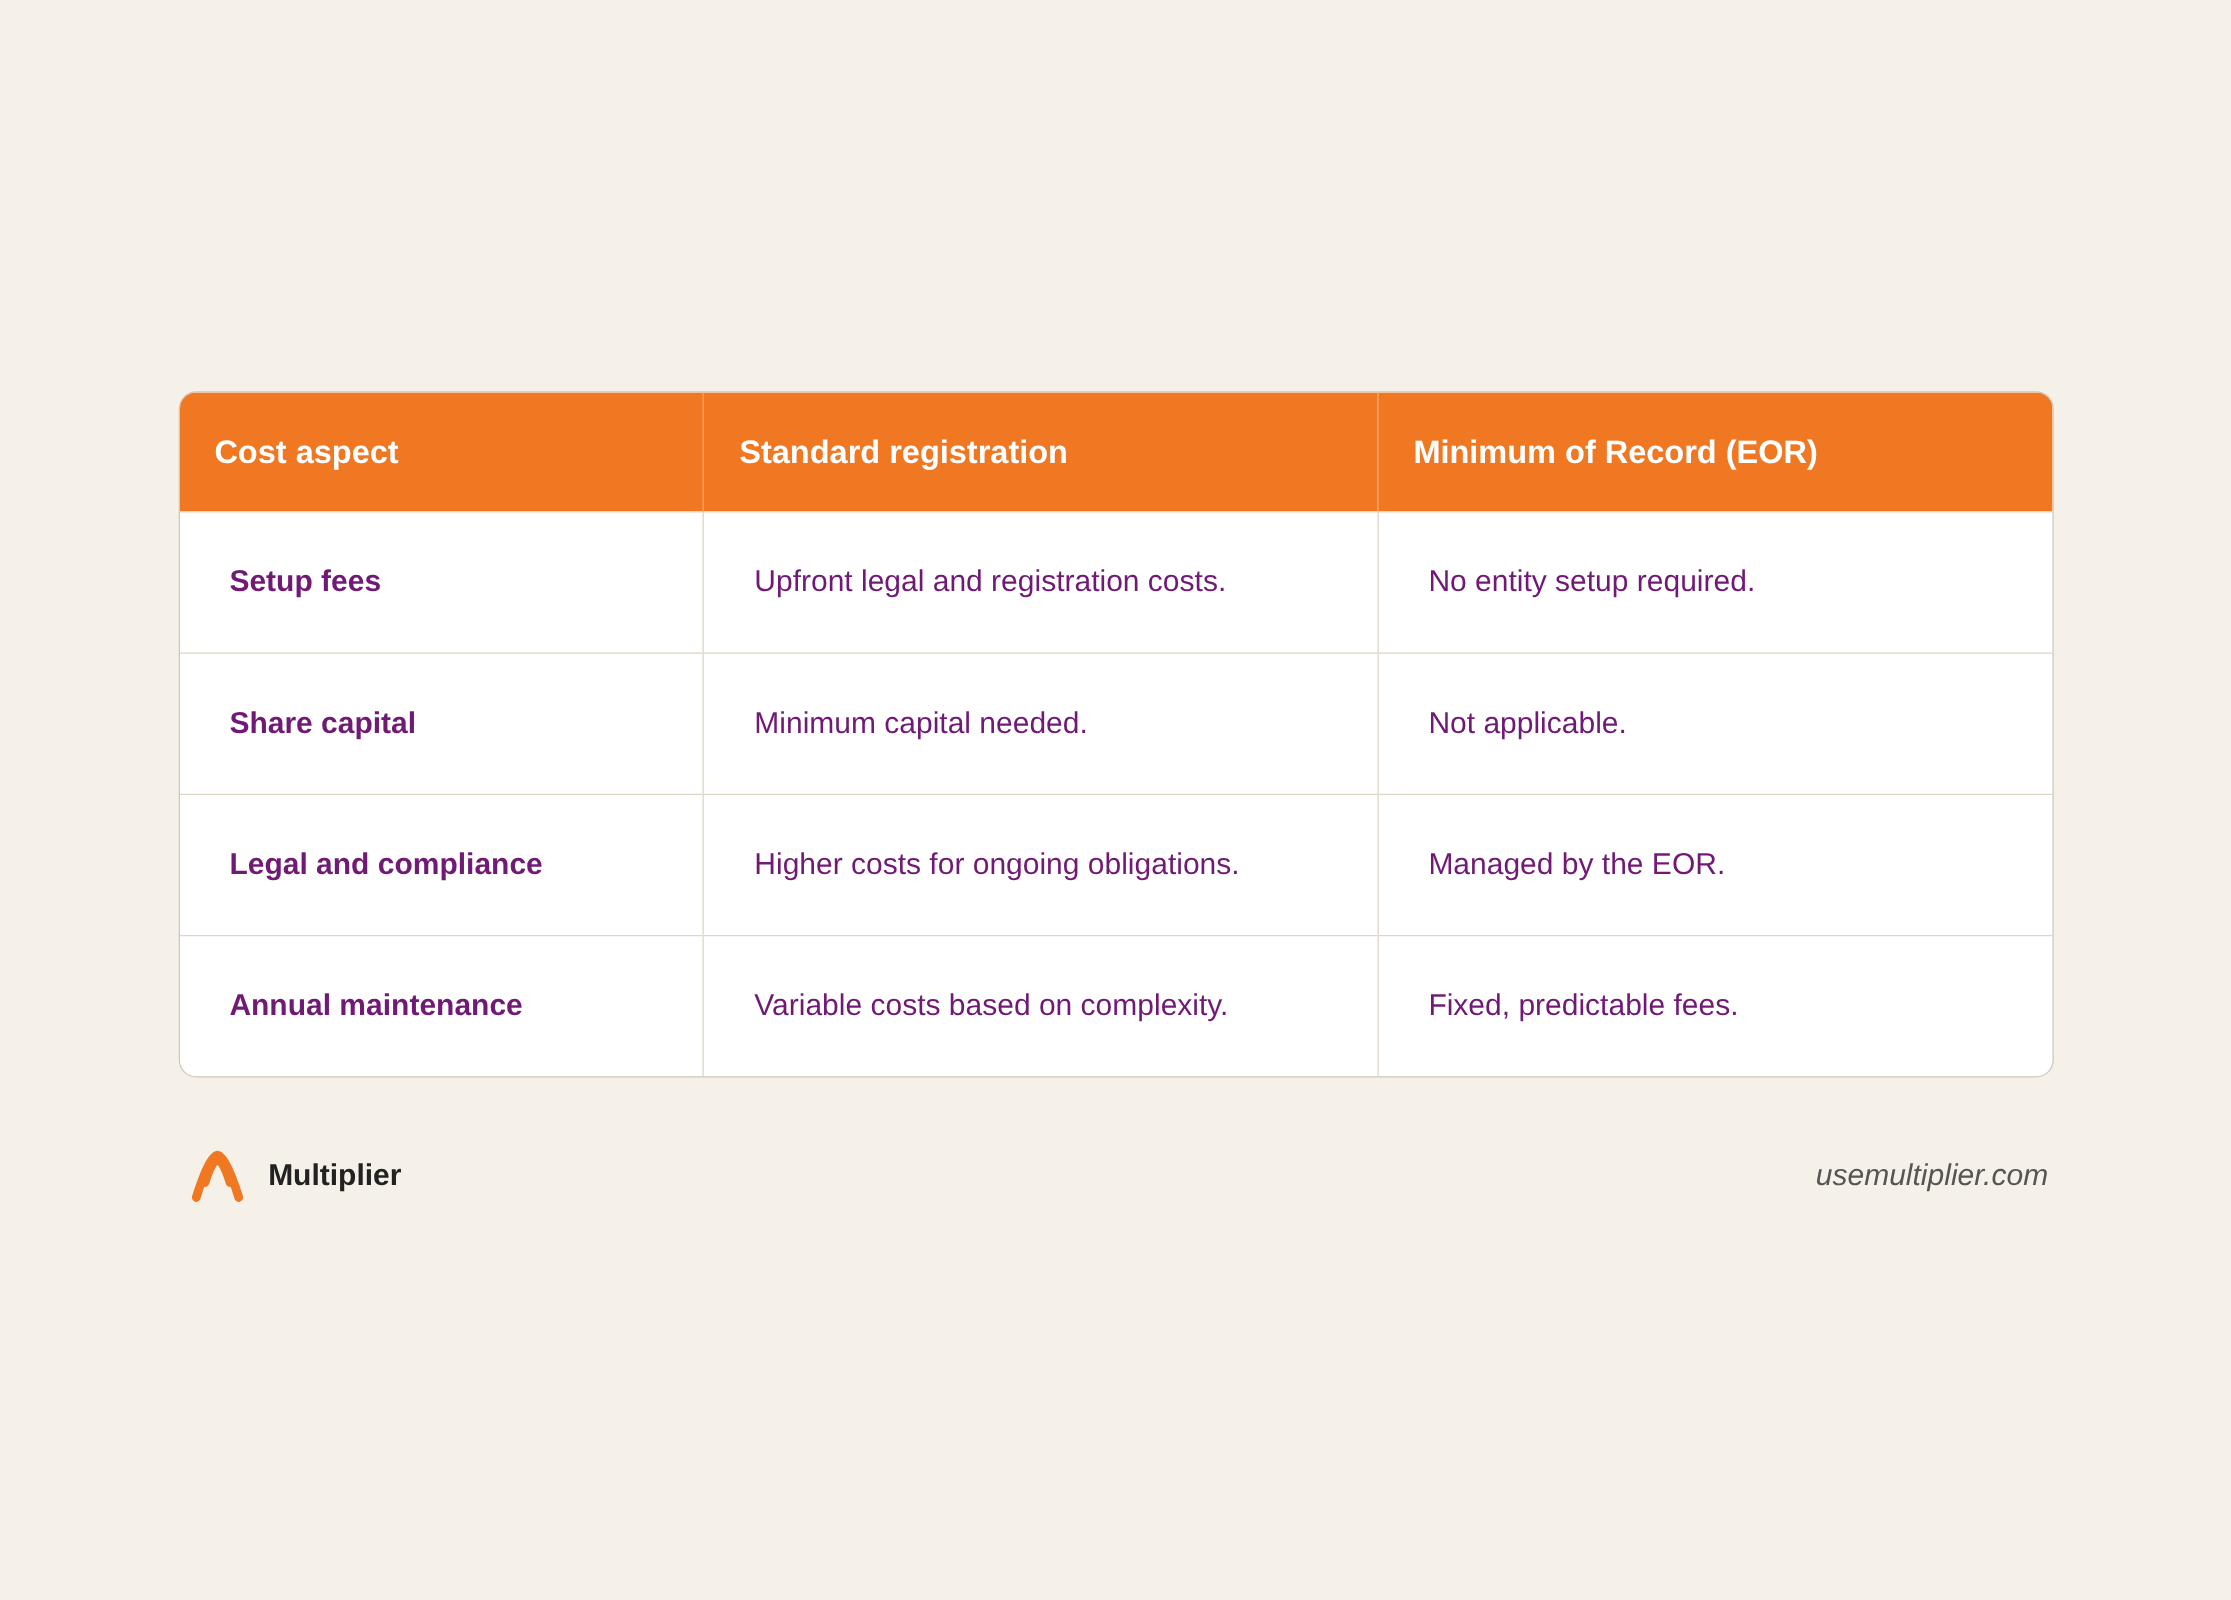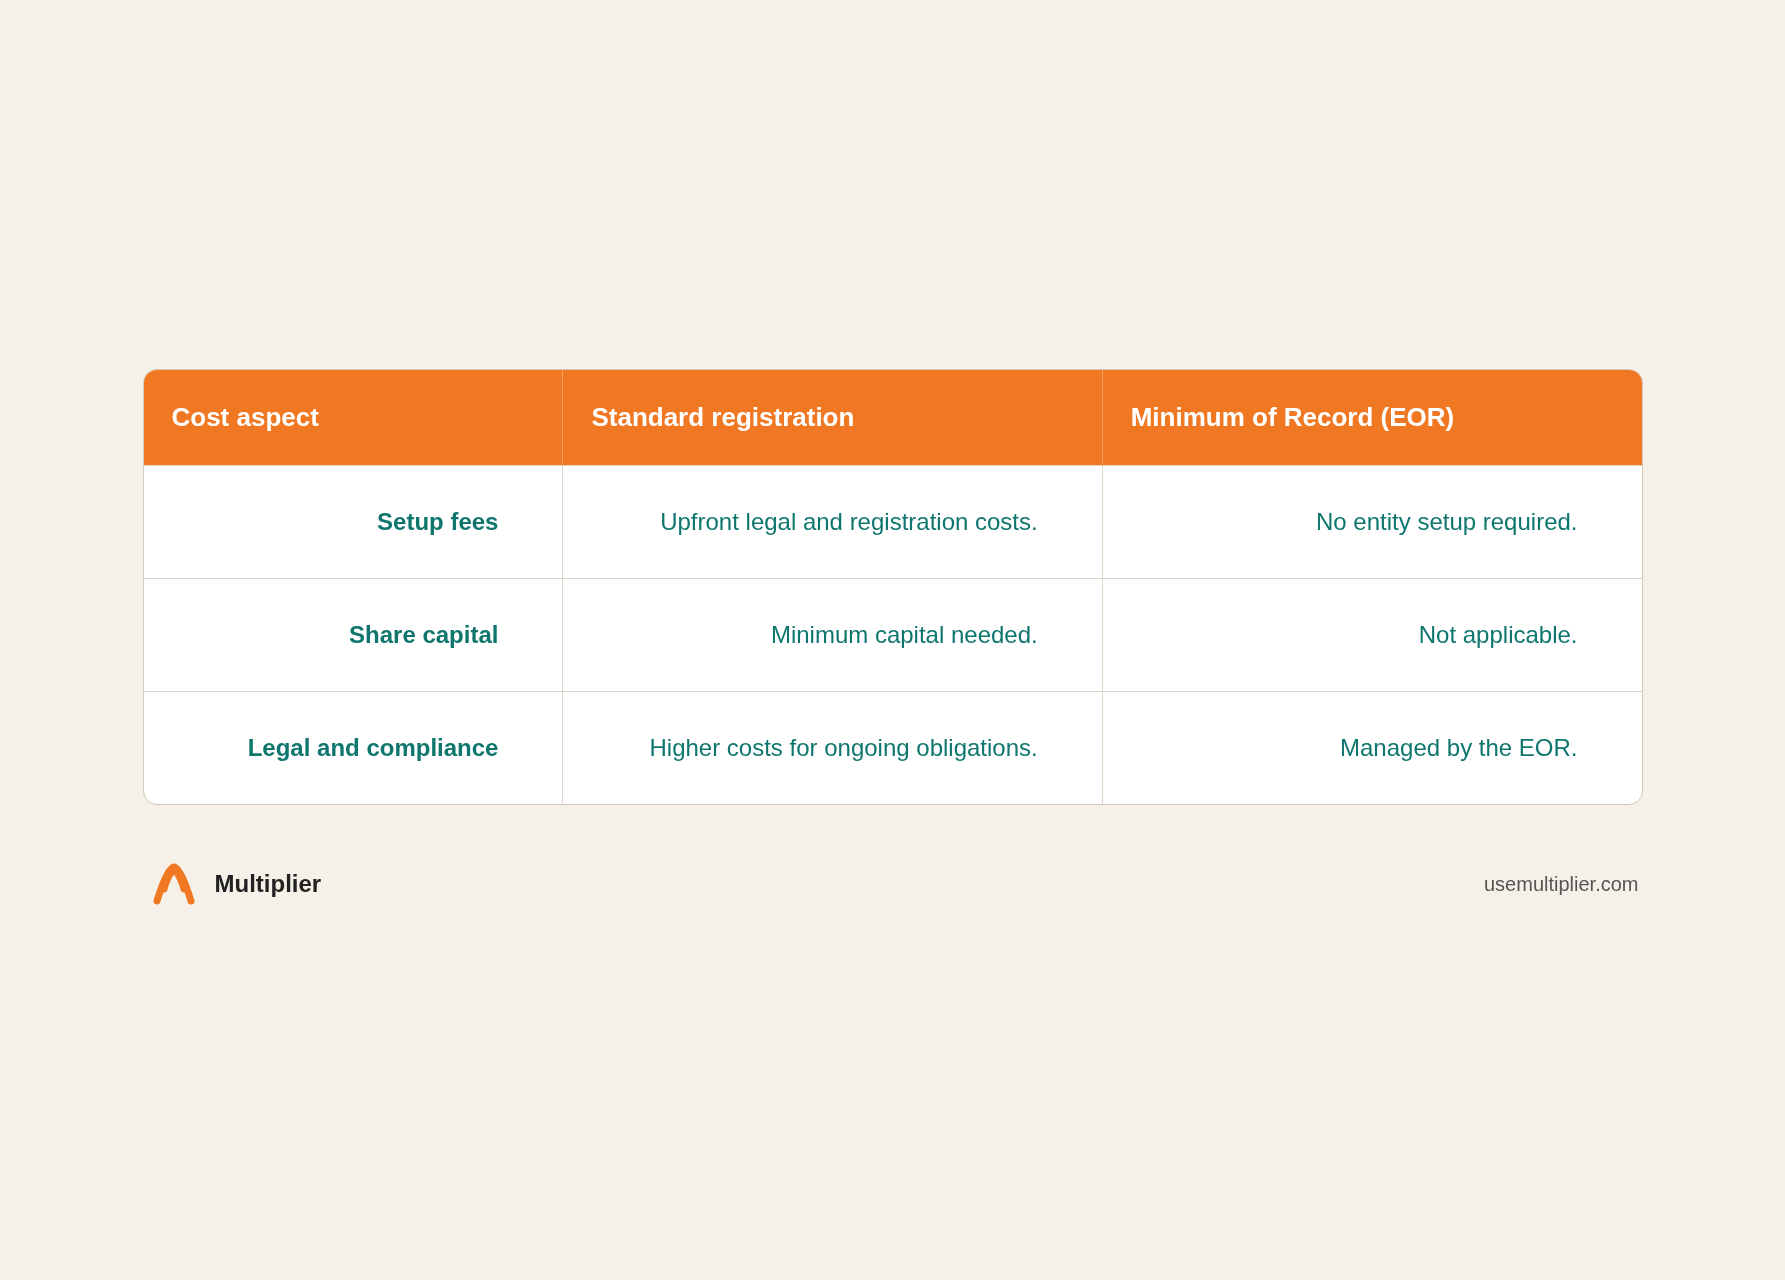--- a/index.html
+++ b/index.html
@@ -54,27 +54,26 @@
 
     thead th:last-child {
       border-right: none;
     }
 
     tbody tr {
       border-top: 1.5px solid #ddd5c5;
     }
 
     tbody td {
-      padding: 38px 64px;
+      padding: 38px 40px;
       font-size: 24px;
       vertical-align: middle;
       border-right: 1.5px solid #ddd5c5;
-      color: #0f766e;
+      color: #701a75;
       line-height: 1.5;
-      text-align: right;
     }
 
     tbody td:last-child {
       border-right: none;
     }
 
     tbody td.aspect-col {
       font-weight: 700;
       font-size: 24px;
       width: 28%;
@@ -108,22 +107,23 @@
       height: 54px;
     }
 
     .logo-text {
       font-size: 24px;
       font-weight: 700;
       color: #222;
     }
 
     .footer-url {
-      font-size: 20px;
+      font-size: 24px;
       color: #555;
+      font-style: italic;
     }
   </style>
 </head>
 <body>
 
 <div class="page-wrapper">
 
   <div class="table-container">
     <table>
       <thead>
@@ -142,20 +142,25 @@
           <tr>
             <td class="aspect-col">Share capital</td>
             <td class="std-col">Minimum capital needed.</td>
             <td class="eor-col">Not applicable.</td>
           </tr>
           <tr>
             <td class="aspect-col">Legal and compliance</td>
             <td class="std-col">Higher costs for ongoing obligations.</td>
             <td class="eor-col">Managed by the EOR.</td>
           </tr>
+          <tr>
+            <td class="aspect-col">Annual maintenance</td>
+            <td class="std-col">Variable costs based on complexity.</td>
+            <td class="eor-col">Fixed, predictable fees.</td>
+          </tr>
         </tbody>
     </table>
   </div>
 
   <div class="footer">
     <div class="logo-area">
       <svg class="logo-icon" viewBox="0 0 54 54" fill="none" xmlns="http://www.w3.org/2000/svg">
         <path d="M10 44 C10 44 20 10 27 10 C34 10 44 44 44 44" stroke="#f07823" stroke-width="7" stroke-linecap="round" fill="none"></path>
         <path d="M17 32 C17 32 22 14 27 14 C32 14 37 32 37 32" stroke="#f07823" stroke-width="7" stroke-linecap="round" fill="none"></path>
       </svg>

